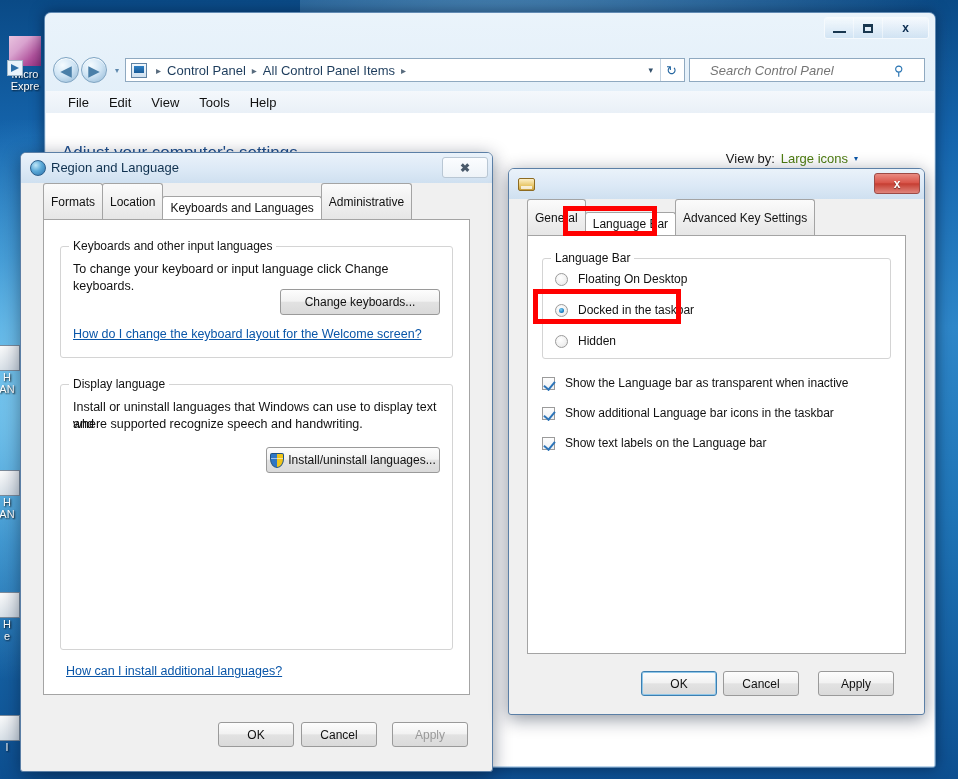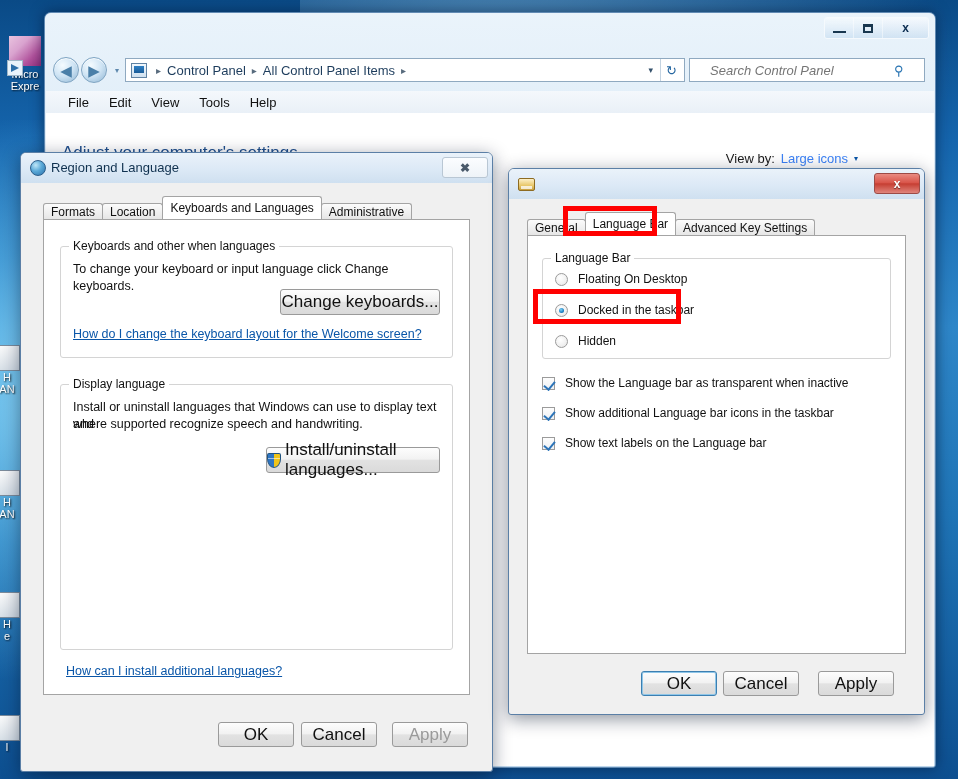--- a/index.html
+++ b/index.html
@@ -156,21 +156,21 @@
   .menu-item { font-size: 13px; color: #111; padding: 2px 10px; }
 
   #cp-body {
     position: absolute; left: 1px; top: 100px; right: 1px; bottom: 1px;
     background: #fff;
   }
   #cp-viewby {
     position: absolute; right: 76px; top: 38px;
     font-size: 13px; color: #1a1a1a; display: flex; align-items: center; gap: 6px;
   }
-  #cp-viewby .val { color: #3b82f6; }
+  #cp-viewby .val { color: #4d7c0f; }
   #cp-viewby .caret { color: #0a56a8; font-size: 8px; }
   #cp-heading {
     position: absolute; left: 16px; top: 30px;
     font-size: 17px; color: #1f4e8c;
   }
 
   
   .dialog {
     position: absolute;
     background: #f0f0f0;
@@ -188,21 +188,21 @@
     font-size: 13px; color: #10314f;
   }
   .dialog-inner {
     position: absolute; left: 4px; right: 4px; top: 30px; bottom: 4px;
     background: #f0f0f0;
   }
 
   
   .tabstrip { position: absolute; left: 0; top: 0; display: flex; align-items: flex-end; height: 22px; }
   .tab {
-    height: 16px; padding: 0 7px;
+    height: 36px; padding: 0 7px;
     font-size: 12px; color: #111;
     background: linear-gradient(180deg,#fbfbfb,#e6e6e6);
     border: 1px solid #a4a4a4; border-bottom: none;
     display: flex; align-items: center;
     border-radius: 3px 3px 0 0;
     margin-right: -1px;
   }
   .tab.active {
     height: 23px;
     background: #fff;
@@ -221,21 +221,21 @@
     position: absolute; top: -8px; left: 8px;
     background: #fff; padding: 0 4px; font-size: 12px; color: #111;
   }
   .gb-text { position: absolute; font-size: 12.5px; color: #111; line-height: 17px; }
 
   
   .btn {
     position: absolute;
     background: linear-gradient(180deg,#fdfdfd 0%,#f2f2f2 46%,#e2e2e2 52%,#dadada 100%);
     border: 1px solid #9a9a9a; border-radius: 3px;
-    font-size: 17px; color: #111;
+    font-size: 12px; color: #111;
     display: flex; align-items: center; justify-content: center; gap: 4px;
   }
   .btn.disabled { color: #9a9a9a; }
   .btn.focused { border: 1px solid #3c7fb1; box-shadow: 0 0 0 1px #8fc6e8 inset; }
 
   .shield {
     width: 14px; height: 15px; position: relative; flex: none;
     background:
       linear-gradient(90deg,#2f76c4 0%, #2f76c4 50%, #f0c419 50%, #f0c419 100%);
     border: 1px solid #20527f;
@@ -441,21 +441,21 @@
         <span>Keyboards and Languages</span>
       </div>
       <div class="tab">
         <span>Administrative</span>
       </div>
     </div>
 
     <div class="tabpanel" style="left:18px; top:36px; right:18px; bottom:72px;">
 
       <div class="groupbox" style="left:16px; top:26px; right:16px; height:112px;">
-        <div class="gb-title">Keyboards and other when languages</div>
+        <div class="gb-title">Keyboards and other input languages</div>
         <div class="gb-text" style="left:12px; top:14px; right:10px;">To change your keyboard or input language click Change keyboards.</div>
         <div class="btn" style="right:12px; top:42px; width:160px; height:26px;">
           <span>Change keyboards...</span>
         </div>
         <div class="linktext" style="left:12px; top:80px;">How do I change the keyboard layout for the Welcome screen?</div>
       </div>
 
       <div class="groupbox" style="left:16px; top:164px; right:16px; bottom:44px;">
         <div class="gb-title">Display language</div>
         <div class="gb-text" style="left:12px; top:14px; right:10px;">Install or uninstall languages that Windows can use to display text and</div>

